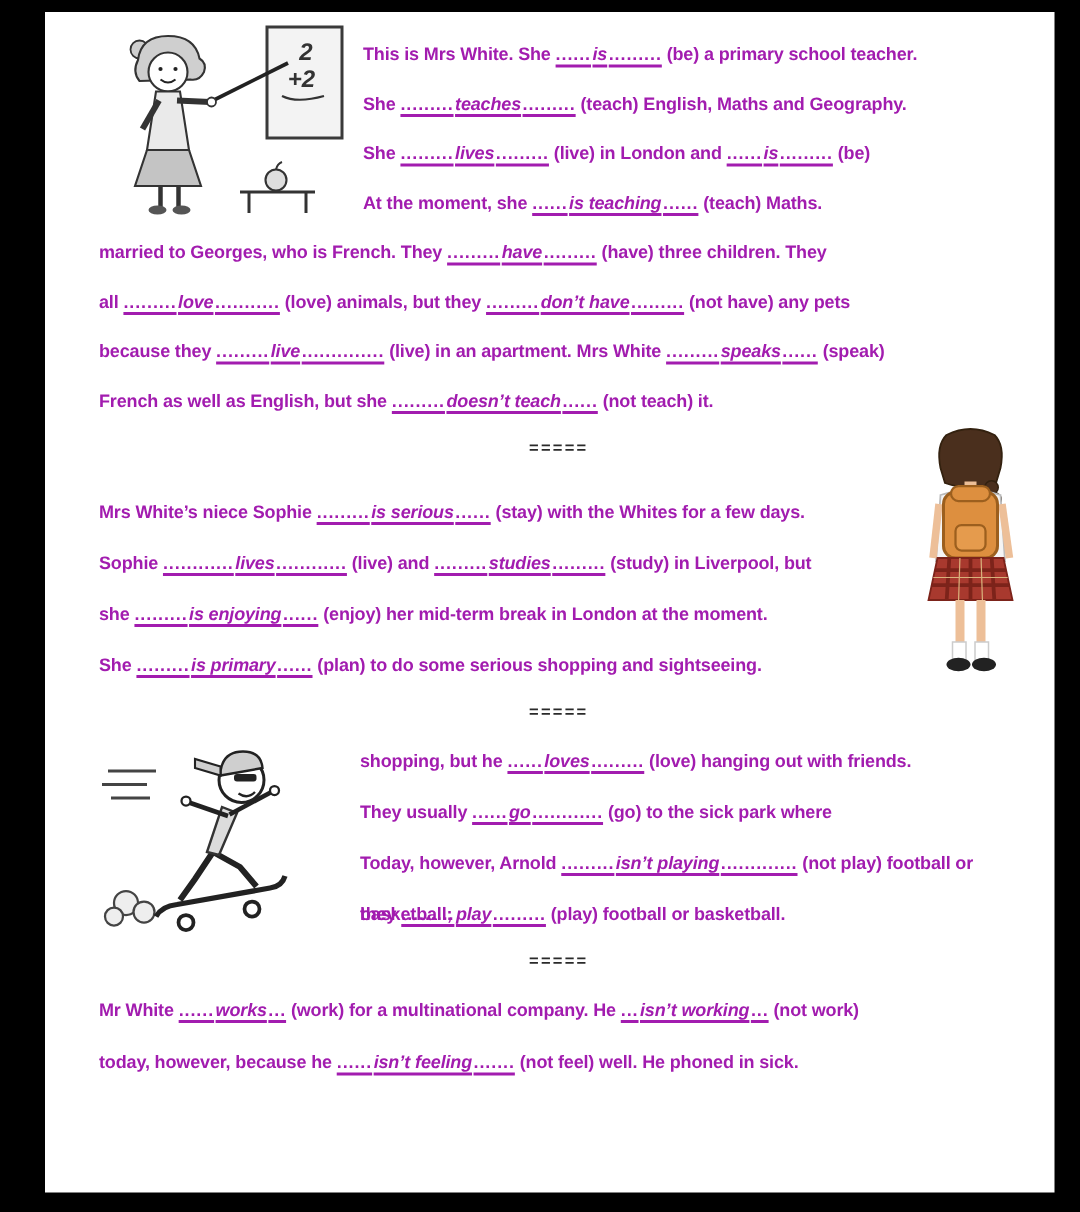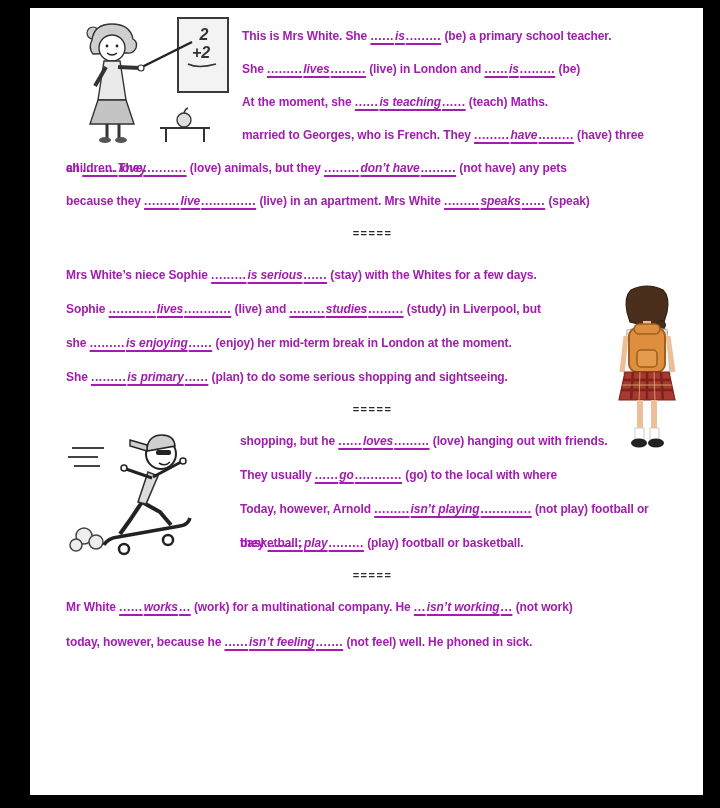--- a/index.html
+++ b/index.html
@@ -65,25 +65,27 @@
           <line x1="100" y1="112" x2="150" y2="112" stroke="#333" stroke-width="2"></line>
           <line x1="106" y1="112" x2="106" y2="126" stroke="#333" stroke-width="2"></line>
           <line x1="144" y1="112" x2="144" y2="126" stroke="#333" stroke-width="2"></line>
           <circle cx="124" cy="104" r="7" fill="#dedede" stroke="#333" stroke-width="1.4"></circle>
           <path d="M124 97 q1-4 4-5" stroke="#333" fill="none" stroke-width="1.4"></path>
         </g>
       </svg>
     </div>
     <div class="lines">
         <div class="line"><span class="t">This is Mrs White. She </span><span class="blank"><span class="dots">......</span><span class="answer">is</span><span class="dots">.........</span></span><span class="t"> (be) a primary school teacher.</span></div>
+        <div class="line"><span class="t">She </span><span class="blank"><span class="dots">.........</span><span class="answer">teaches</span><span class="dots">.........</span></span><span class="t"> (teach) English, Maths and Geography.</span></div>
         <div class="line"><span class="t">She </span><span class="blank"><span class="dots">.........</span><span class="answer">lives</span><span class="dots">.........</span></span><span class="t"> (live) in London and </span><span class="blank"><span class="dots">......</span><span class="answer">is</span><span class="dots">.........</span></span><span class="t"> (be)</span></div>
         <div class="line"><span class="t">At the moment, she </span><span class="blank"><span class="dots">......</span><span class="answer">is teaching</span><span class="dots">......</span></span><span class="t"> (teach) Maths.</span></div>
         <div class="line"><span class="t">married to Georges, who is French. They </span><span class="blank"><span class="dots">.........</span><span class="answer">have</span><span class="dots">.........</span></span><span class="t"> (have) three children. They</span></div>
         <div class="line"><span class="t">all </span><span class="blank"><span class="dots">.........</span><span class="answer">love</span><span class="dots">...........</span></span><span class="t"> (love) animals, but they </span><span class="blank"><span class="dots">.........</span><span class="answer">don’t have</span><span class="dots">.........</span></span><span class="t"> (not have) any pets</span></div>
         <div class="line"><span class="t">because they </span><span class="blank"><span class="dots">.........</span><span class="answer">live</span><span class="dots">..............</span></span><span class="t"> (live) in an apartment. Mrs White </span><span class="blank"><span class="dots">.........</span><span class="answer">speaks</span><span class="dots">......</span></span><span class="t"> (speak)</span></div>
+        <div class="line"><span class="t">French as well as English, but she </span><span class="blank"><span class="dots">.........</span><span class="answer">doesn’t teach</span><span class="dots">......</span></span><span class="t"> (not teach) it.</span></div>
       </div>
   </section>
 
   <div class="sep">=====</div>
 
   <section class="block s2">
     <div class="lines">
         <div class="line"><span class="t">Mrs White’s niece Sophie </span><span class="blank"><span class="dots">.........</span><span class="answer">is serious</span><span class="dots">......</span></span><span class="t"> (stay) with the Whites for a few days.</span></div>
         <div class="line"><span class="t">Sophie </span><span class="blank"><span class="dots">............</span><span class="answer">lives</span><span class="dots">............</span></span><span class="t"> (live) and </span><span class="blank"><span class="dots">.........</span><span class="answer">studies</span><span class="dots">.........</span></span><span class="t"> (study) in Liverpool, but</span></div>
         <div class="line"><span class="t">she </span><span class="blank"><span class="dots">.........</span><span class="answer">is enjoying</span><span class="dots">......</span></span><span class="t"> (enjoy) her mid-term break in London at the moment.</span></div>
@@ -120,21 +122,21 @@
           <circle cx="93" cy="30" r="15" fill="#fff" stroke="#222" stroke-width="2"></circle>
           <path d="M79 24 q2-13 15-13 q12 0 13 11 l-28 5z" fill="#cfcfcf" stroke="#222" stroke-width="1.6"></path>
           <path d="M79 21 L62 16 L62 22 L79 27 Z" fill="#cfcfcf" stroke="#222" stroke-width="1.4"></path>
           <rect x="88" y="26" width="15" height="5" rx="2" fill="#222"></rect>
           <path d="M91 39 q6 4 11 -1" stroke="#222" fill="none" stroke-width="1.6"></path>
         </g>
       </svg>
     </div>
     <div class="lines">
         <div class="line"><span class="t">shopping, but he </span><span class="blank"><span class="dots">......</span><span class="answer">loves</span><span class="dots">.........</span></span><span class="t"> (love) hanging out with friends.</span></div>
-        <div class="line"><span class="t">They usually </span><span class="blank"><span class="dots">......</span><span class="answer">go</span><span class="dots">............</span></span><span class="t"> (go) to the local with where</span></div>
+        <div class="line"><span class="t">They usually </span><span class="blank"><span class="dots">......</span><span class="answer">go</span><span class="dots">............</span></span><span class="t"> (go) to the sick park where</span></div>
         <div class="line"><span class="t">Today, however, Arnold </span><span class="blank"><span class="dots">.........</span><span class="answer">isn’t playing</span><span class="dots">.............</span></span><span class="t"> (not play) football or basketball;</span></div>
         <div class="line"><span class="t">they </span><span class="blank"><span class="dots">.........</span><span class="answer">play</span><span class="dots">.........</span></span><span class="t"> (play) football or basketball.</span></div>
       </div>
   </section>
 
   <div class="sep">=====</div>
 
   <section class="block s4">
     <div class="lines">
         <div class="line"><span class="t">Mr White </span><span class="blank"><span class="dots">......</span><span class="answer">works</span><span class="dots">...</span></span><span class="t"> (work) for a multinational company. He </span><span class="blank"><span class="dots">...</span><span class="answer">isn’t working</span><span class="dots">...</span></span><span class="t"> (not work)</span></div>

